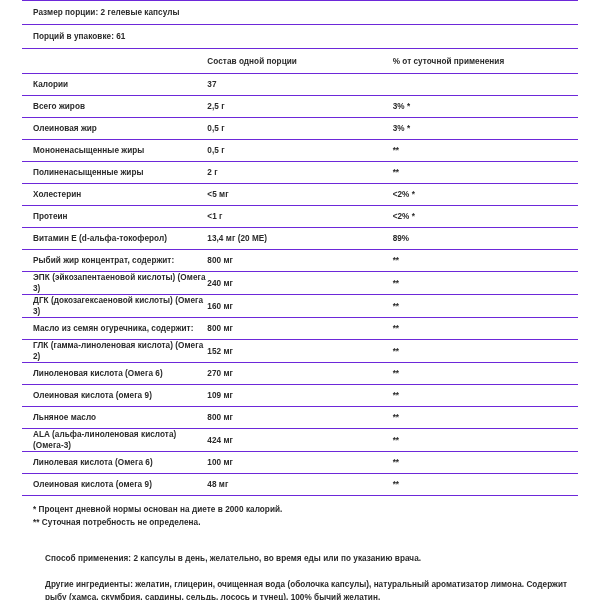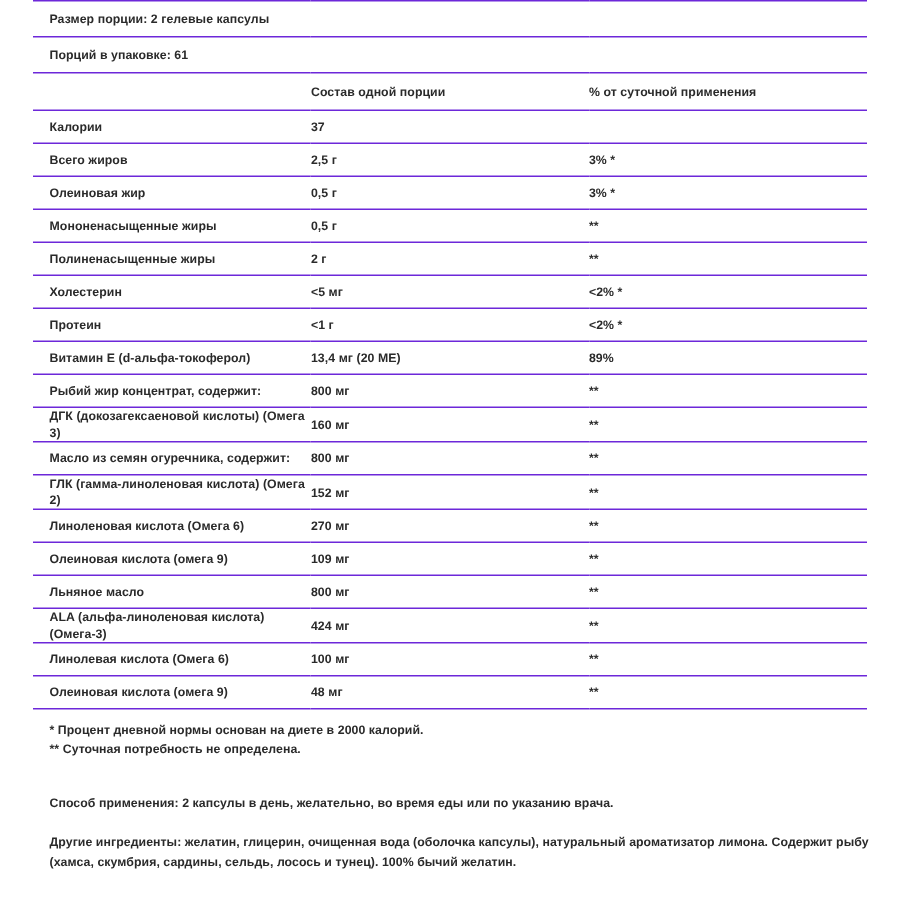--- a/index.html
+++ b/index.html
@@ -75,21 +75,21 @@
   .below {
     margin-left: 33px;
     margin-right: 20px;
     padding-top: 14px;
     font-size: 8.2px;
     line-height: 13.5px;
     font-weight: bold;
     color: #2a2a2a;
     letter-spacing: 0.05px;
   }
-  .para { margin: 0 0 12px 0; }
+  .para { margin: 0 0 12px 12px; }
   .para:last-child { margin-bottom: 0; }
 </style>
 </head>
 <body>
 
 <div class="panel">
 
   <table class="facts-table">
     <tbody>
 
@@ -143,20 +143,25 @@
         <td class="c-dv">&lt;2% *</td>
       </tr>
       <tr>
         <td class="c-name">Витамин Е (d-альфа-токоферол)</td>
         <td class="c-amount">13,4 мг (20 МЕ)</td>
         <td class="c-dv">89%</td>
       </tr>
       <tr>
         <td class="c-name">Рыбий жир концентрат, содержит:</td>
         <td class="c-amount">800 мг</td>
+        <td class="c-dv">**</td>
+      </tr>
+      <tr>
+        <td class="c-name">ЭПК (эйкозапентаеновой кислоты) (Омега 3)</td>
+        <td class="c-amount">240 мг</td>
         <td class="c-dv">**</td>
       </tr>
       <tr>
         <td class="c-name">ДГК (докозагексаеновой кислоты) (Омега 3)</td>
         <td class="c-amount">160 мг</td>
         <td class="c-dv">**</td>
       </tr>
       <tr>
         <td class="c-name">Масло из семян огуречника, содержит:</td>
         <td class="c-amount">800 мг</td>

